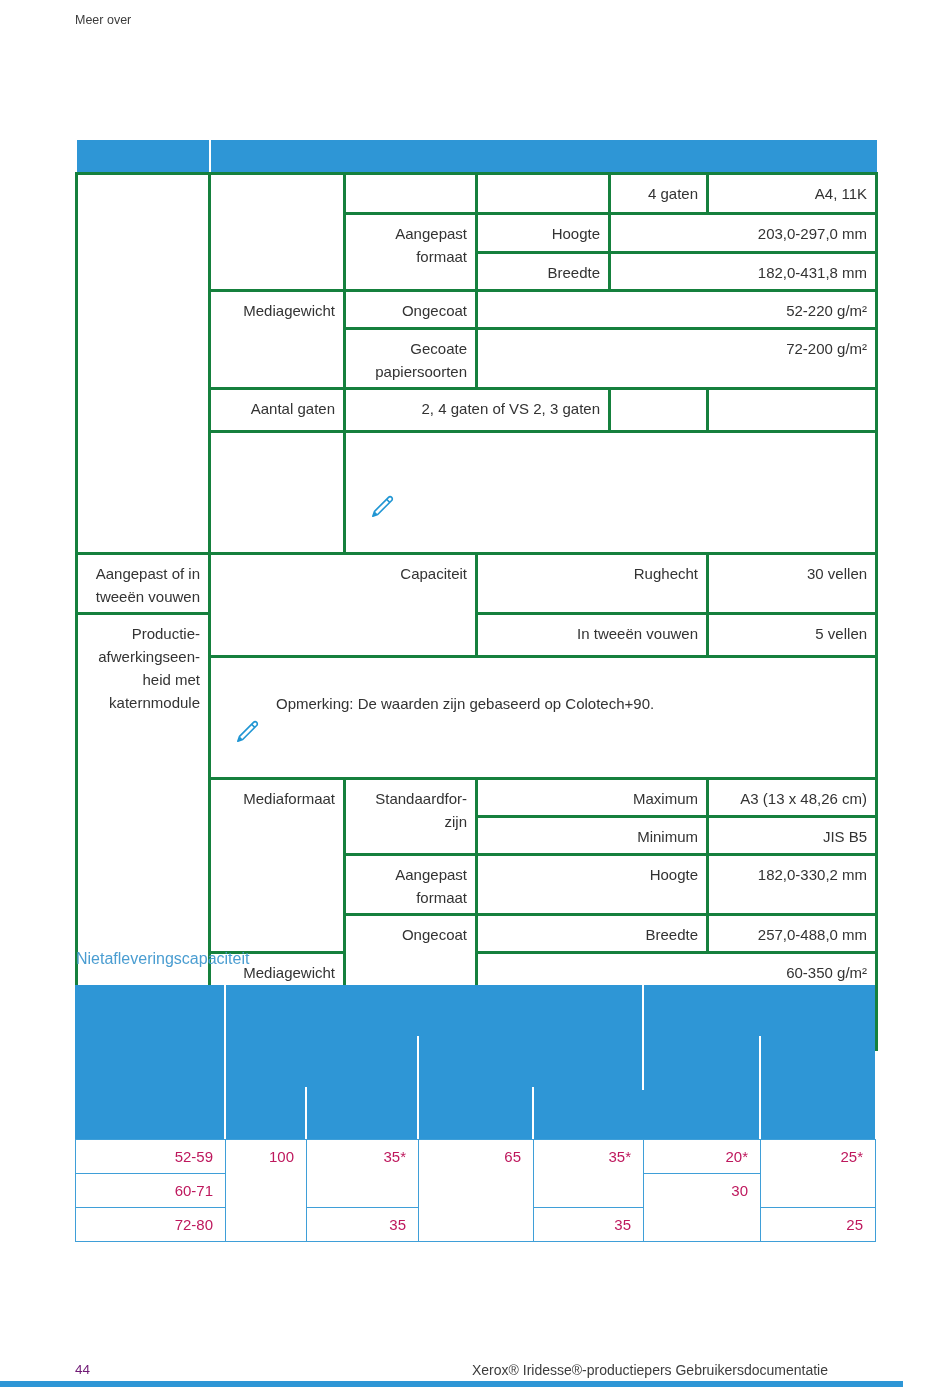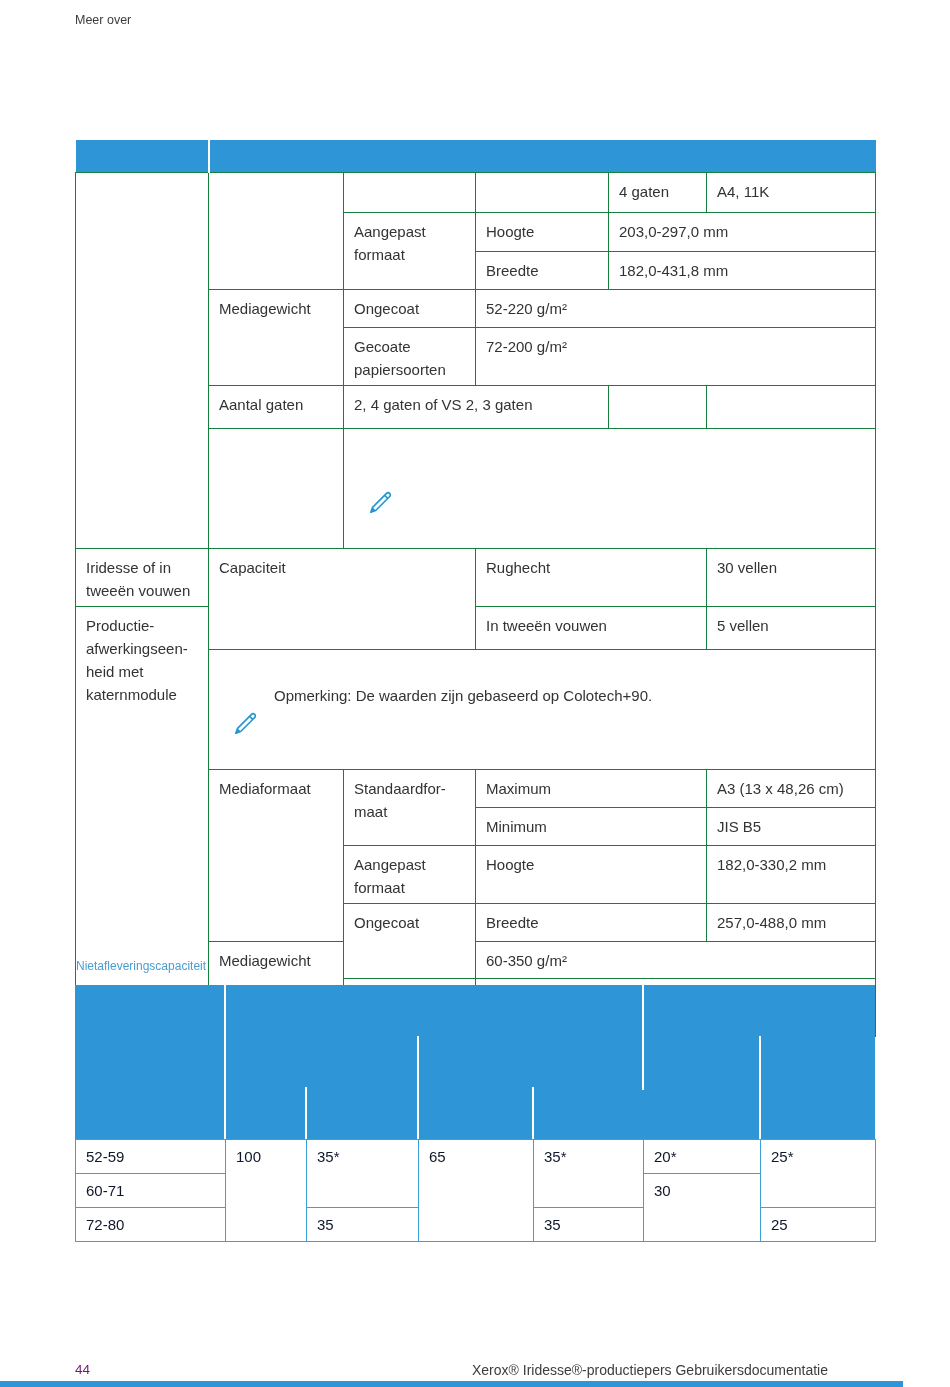--- a/index.html
+++ b/index.html
@@ -1,57 +1,57 @@
 <!DOCTYPE html>
 <html><head>
 <meta charset="utf-8">
 <style>
   html,body { margin:0; padding:0; background:#ffffff; }
   .page {
     position:relative; width:903px; height:1387px; background:#ffffff;
-    font-family:"Liberation Sans", sans-serif; color:#333333; overflow:hidden;
+    font-family:"Liberation Sans", sans-serif; color:#333333; overflow:hidden;text-align:right;
   }
   .running-header { position:absolute; left:75px; top:13px; font-size:12.5px; color:#3c3c3c; }
 
   
   table.spec {
     position:absolute; left:75px; top:140px; width:800px;
     border-collapse:collapse; table-layout:fixed;
   }
   .spec td {
-    border:1px solid #15803d; vertical-align:top;
+    border:3px solid #15803d; vertical-align:top;
     padding:7px 8px 4px 10px; font-size:15px; line-height:23px;
     white-space:pre-line; color:#333333; overflow:hidden;
   }
   .spec th.hdr { background:#2e96d6; height:32px; padding:0; border:none; }
   .spec th.hdr.first { border-right:2px solid #ffffff; }
 
   .note { display:flex; gap:15px; align-items:flex-start; padding:4px 4px 0 14px; }
   .note .pencil { flex:0 0 auto; margin-top:3px; }
 
   
-  .section-heading { position:absolute; left:76px; top:950px; font-size:12px; color:#4a9dd1;margin-top:9px; }
+  .section-heading { position:absolute; left:76px; top:950px; font-size:16px; color:#4a9dd1; }
 
   
   .t2hdr { position:absolute; left:75px; top:985px; width:800px; height:154px; background:#2e96d6; }
   .t2hdr .vd { position:absolute; width:2px; background:#ffffff; }
   .vd1 { left:149px; top:0;     height:154px; }
   .vd2 { left:230px; top:102px; height:52px; }
   .vd3 { left:342px; top:51px;  height:103px; }
   .vd4 { left:457px; top:102px; height:52px; }
   .vd5 { left:567px; top:0;     height:105px; background:rgba(255,255,255,0.85); }
   .vd6 { left:684px; top:51px;  height:103px; }
 
   table.cap {
     position:absolute; left:75px; top:1139px; width:800px;
     border-collapse:collapse; table-layout:fixed;
   }
   .cap td {
     border:1px solid #3f9fd8; vertical-align:top;
-    padding:6px 25px 2px 10px; font-size:15px; line-height:21px; color:#0f172a;
+    padding:6px 12px 2px 10px; font-size:15px; line-height:21px; color:#be185d;
   }
 
   
   .footer-page  { position:absolute; left:75px;  top:1362px; font-size:13.5px; color:#701a75; }
   .footer-title { position:absolute; right:75px; top:1362px; font-size:14px; color:#3c3c3c; }
   .bottom-bar   { position:absolute; left:0; bottom:0; width:950px; height:6px; background:#2e96d6; }
 </style>
 </head>
 <body>
 
@@ -115,21 +115,21 @@
             <svg width="26" height="26" viewBox="0 0 24 24">
               <path d="M4.2 16.9 L2.6 21.4 L7.1 19.8 L20 6.9 A1.9 1.9 0 0 0 17.1 4 Z" fill="none" stroke="#2196d3" stroke-width="1.5" stroke-linejoin="round"></path>
               <path d="M15.3 5.8 l2.9 2.9" fill="none" stroke="#2196d3" stroke-width="1.5"></path>
               <path d="M2.6 21.4 l1.6-4.5 2.9 2.9 z" fill="#2196d3" stroke="none"></path>
             </svg>
           </span>
         </div>
       </td>
     </tr>
     <tr style="height:57px">
-      <td>Iridesse of in
+      <td>Aangepast of in
 tweeën vouwen</td>
       <td colspan="2" rowspan="2">Capaciteit</td>
       <td colspan="2">Rughecht</td>
       <td>30 vellen</td>
     </tr>
     <tr style="height:43px">
       <td rowspan="8">Productie-
 afwerkingseen-
 heid met
 katernmodule</td>
@@ -146,21 +146,21 @@
               <path d="M2.6 21.4 l1.6-4.5 2.9 2.9 z" fill="#2196d3" stroke="none"></path>
             </svg>
           </span>
           <span>Opmerking: De waarden zijn gebaseerd op Colotech+90.</span>
         </div>
       </td>
     </tr>
     <tr style="height:38px">
       <td rowspan="4">Mediaformaat</td>
       <td rowspan="2">Standaardfor-
-maat</td>
+zijn</td>
       <td colspan="2">Maximum</td>
       <td>A3 (13 x 48,26 cm)</td>
     </tr>
     <tr style="height:38px">
       <td colspan="2">Minimum</td>
       <td>JIS B5</td>
     </tr>
     <tr style="height:55px">
       <td>Aangepast
 formaat</td>

